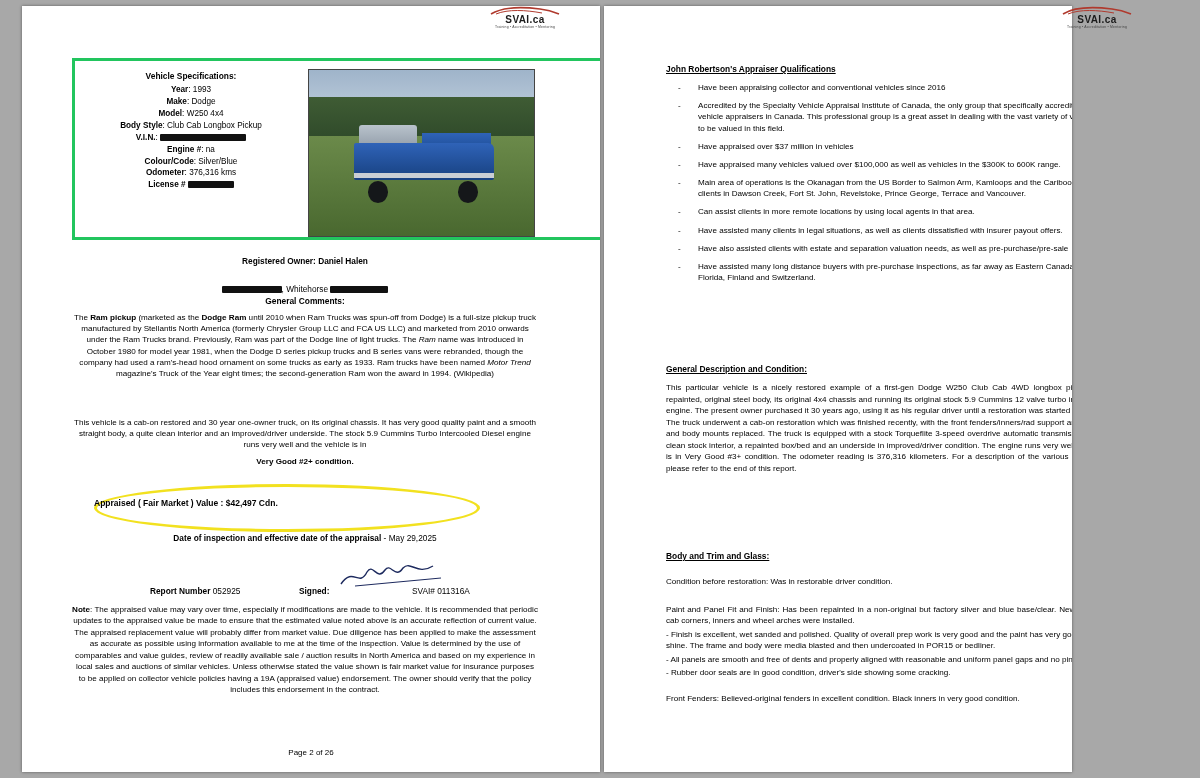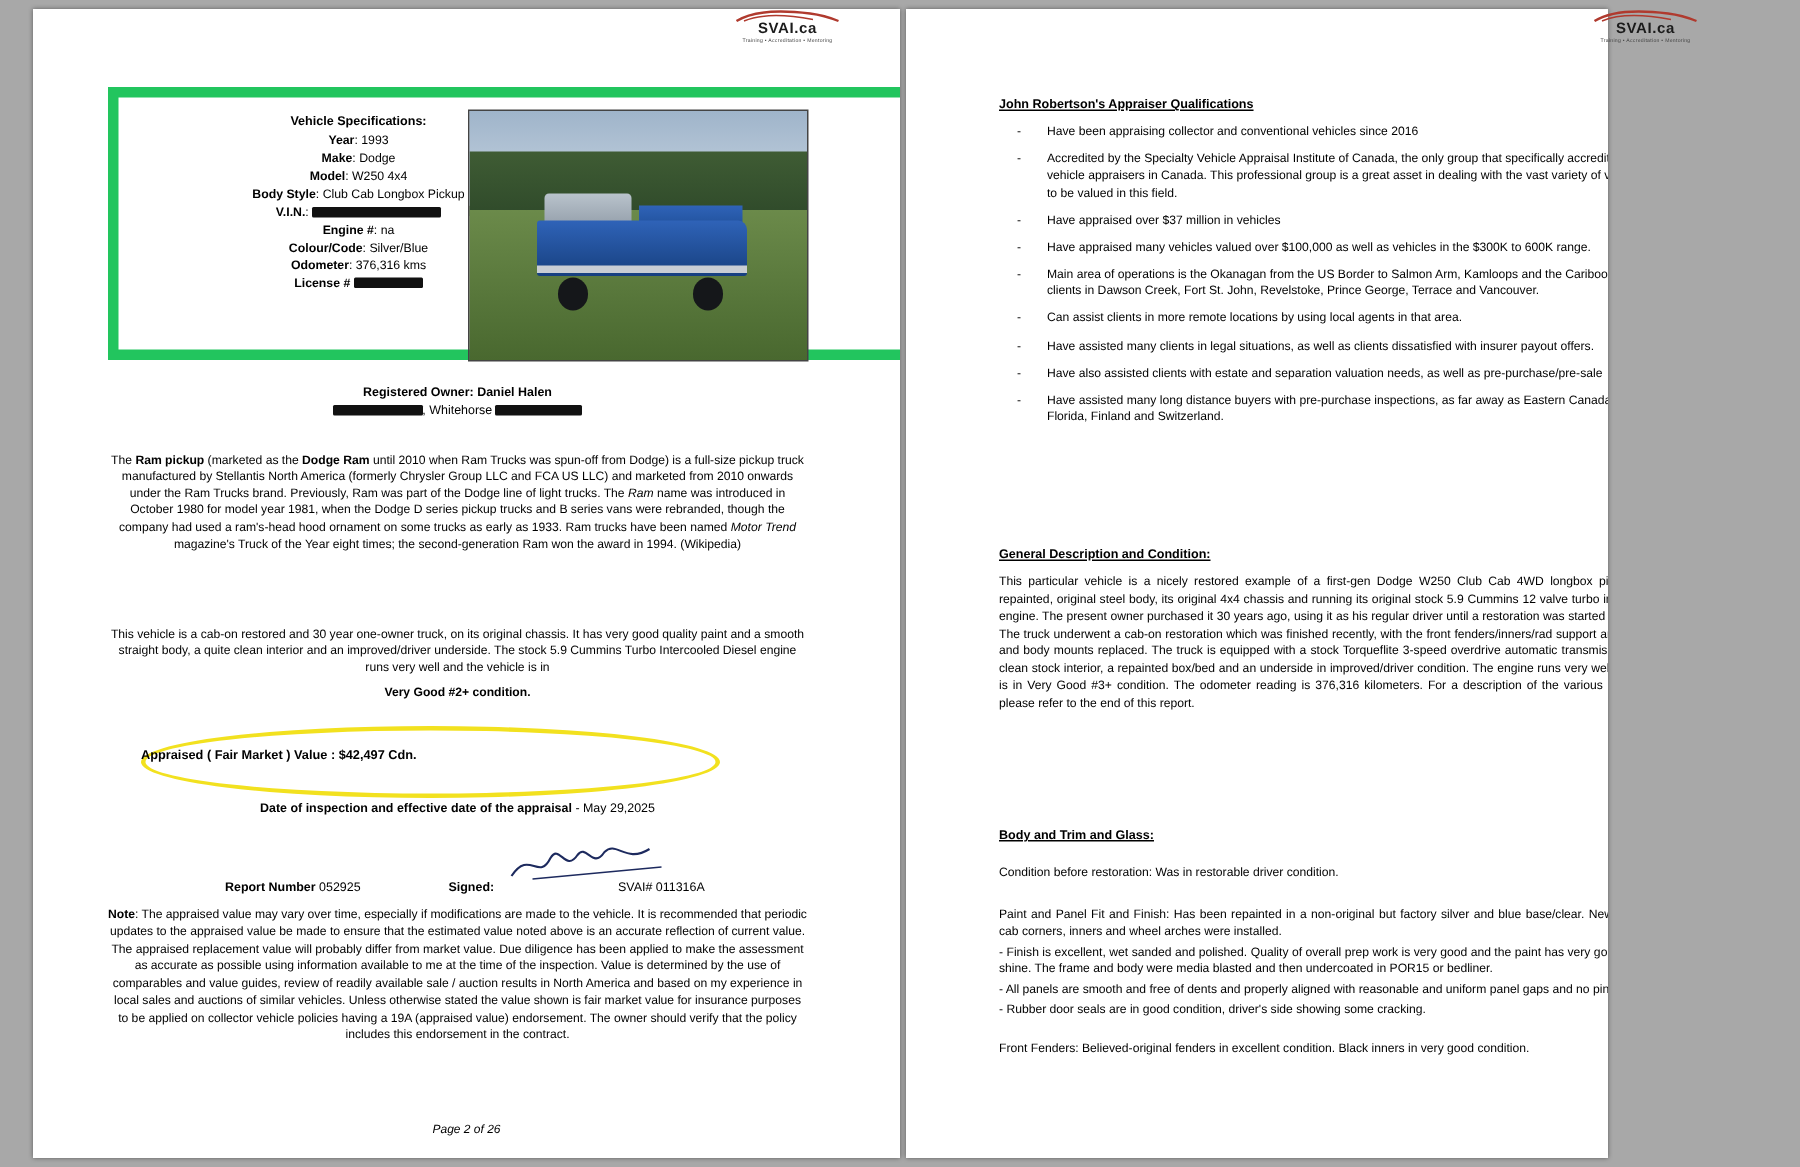--- a/index.html
+++ b/index.html
@@ -67,24 +67,23 @@
     line-height: 1.33;
   }
 
   
   .specs-wrap {
     position: absolute;
     left: 50px;
     top: 52px;
     width: 548px;
     height: 182px;
-    border: 7px solid #22c55e;
+    border: 3px solid #22c55e;
     display: flex;
     box-sizing: border-box;
-    padding-left: 44px;
   }
   .specs-table {
     width: 232px;
     padding-top: 10px;
     box-sizing: border-box;
   }
   .specs-title {
     text-align: center;
     font-weight: bold;
     font-size: 8.4px;
@@ -135,21 +134,21 @@
 
   .owner {
     position: absolute;
     left: 50px;
     top: 250px;
     width: 466px;
     text-align: center;
     font-size: 8.3px;
   }
   .owner .name { font-weight: bold; }
-  .owner .addr { margin-top: 1px; }
+  .owner .addr { margin-top: 17px; }
 
   .section-head {
     text-align: center;
     font-weight: bold;
     font-size: 8.4px;
   }
 
   .block-general { position: absolute; left: 50px; top: 290px; width: 466px; }
   .block-general .body { margin-top: 5px; text-align: center; line-height: 1.38; }
   .block-general .body i { font-style: italic; }
@@ -213,21 +212,20 @@
     text-align: center;
     line-height: 1.42;
   }
   .note-block b { font-weight: bold; }
 
   .footer-left {
     position: absolute;
     left: 0; top: 742px; width: 578px;
     text-align: center;
     font-size: 8px;
-    font-style: italic;
   }
 
   
   .r-block { position: absolute; left: 62px; width: 466px; }
   .r-head {
     font-weight: bold;
     text-decoration: underline;
     font-size: 8.4px;
   }
   ul.dashlist {
@@ -295,20 +293,21 @@
     </div>
 
     <div class="content owner">
       <div class="name">Registered Owner: Daniel Halen</div>
       <div class="addr">
         <span class="redact" style="width:60px"></span><span>, Whitehorse</span> <span class="redact" style="width:58px"></span>
       </div>
     </div>
 
     <div class="content block-general">
+      <div class="section-head">General Comments:</div>
       <div class="body"><span>The </span><b>Ram pickup</b><span> (marketed as the </span><b>Dodge Ram</b><span> until 2010 when Ram Trucks was spun-off from Dodge) is a full-size pickup truck manufactured by Stellantis North America (formerly Chrysler Group LLC and FCA US LLC) and marketed from 2010 onwards under the Ram Trucks brand. Previously, Ram was part of the Dodge line of light trucks. The </span><i>Ram</i><span> name was introduced in October 1980 for model year 1981, when the Dodge D series pickup trucks and B series vans were rebranded, though the company had used a ram's-head hood ornament on some trucks as early as 1933. Ram trucks have been named </span><i>Motor Trend</i><span> magazine's Truck of the Year eight times; the second-generation Ram won the award in 1994. (Wikipedia)</span></div>
     </div>
 
     <div class="content block-summary">
       <div class="body">This vehicle is a cab-on restored and 30 year one-owner truck, on its original chassis. It has very good quality paint and a smooth straight body, a quite clean interior and an improved/driver underside. The stock 5.9 Cummins Turbo Intercooled Diesel engine runs very well and the vehicle is in</div>
       <div class="body cond">Very Good #2+ condition.</div>
     </div>
 
     <div class="valuation">
       <div class="ellipse"></div>

